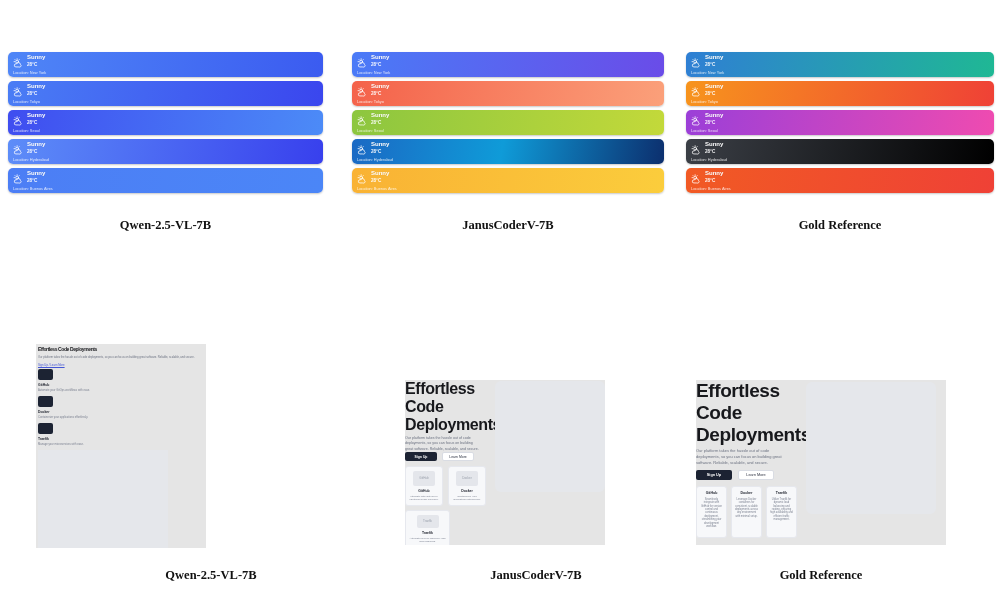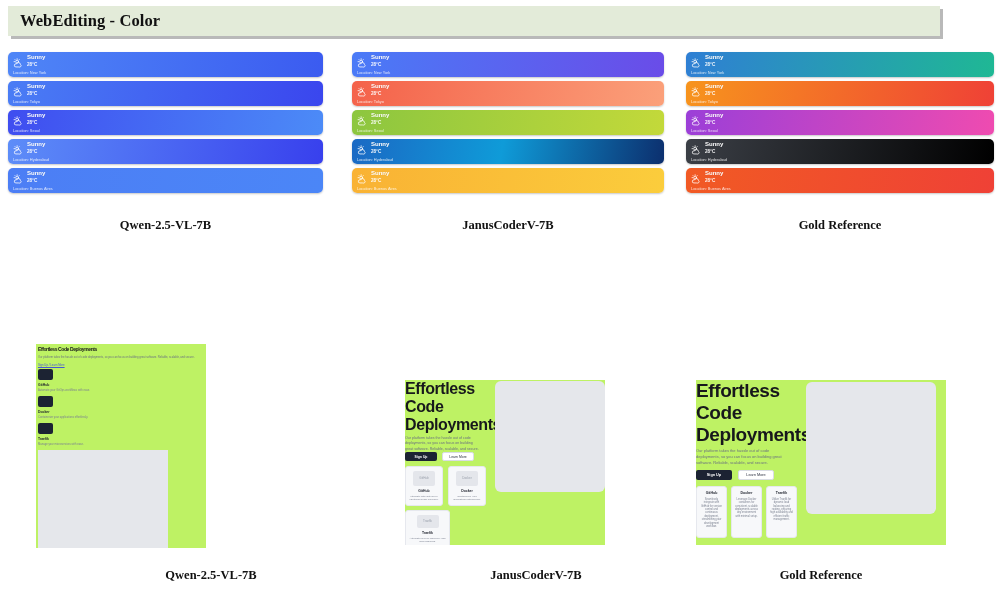--- a/index.html
+++ b/index.html
@@ -91,21 +91,21 @@
     bottom: 2px;
     font-size: 3.9px;
     color: rgba(255,255,255,0.80);
     line-height: 5px;
     white-space: nowrap;
   }
 
   
   .style-shot {
     position: absolute;
-    background: #bef264;
+    background: #e5e5e5;
     overflow: hidden;
   }
   .sp-h1 {
     font-family: "Liberation Sans", sans-serif;
     font-weight: bold;
     color: #17181c;
     letter-spacing: -0.4px;
   }
   .sp-sub {
     color: #6b7180;
@@ -141,23 +141,20 @@
   .sp-hero-box { background: #e5e7eb; border-radius: 6px; }
   .sp-dark-thumb { background: #1c2333; border-radius: 2px; }
   .sp-grey-box { background: #e5e7eb; }
   .sp-row { display: flex; }
 </style>
 </head>
 <body>
 
 <div class="page">
 
-  <div class="section-header" style="top:6px;">
-    <span class="section-header-title">WebEditing - Color</span>
-  </div>
 
   <div class="weather-stack" id="wq" style="left:8px; top:52px; width:315px;">
       <div class="weather-card" style="background: linear-gradient(100deg, rgb(79, 134, 247) 0%, rgb(59, 91, 240) 100%);">
         <div class="wc-inner">
           <span class="wc-icon"><svg viewBox="0 0 24 24" width="11" height="11" fill="none" stroke="#ffffff" stroke-width="1.7" stroke-linecap="round" stroke-linejoin="round">
               <circle cx="9" cy="8" r="3.1"></circle>
               <line x1="9" y1="1.6" x2="9" y2="3.1"></line>
               <line x1="4.4" y1="3.4" x2="5.5" y2="4.5"></line>
               <line x1="13.6" y1="3.4" x2="12.5" y2="4.5"></line>
               <line x1="2.2" y1="8" x2="3.7" y2="8"></line>

